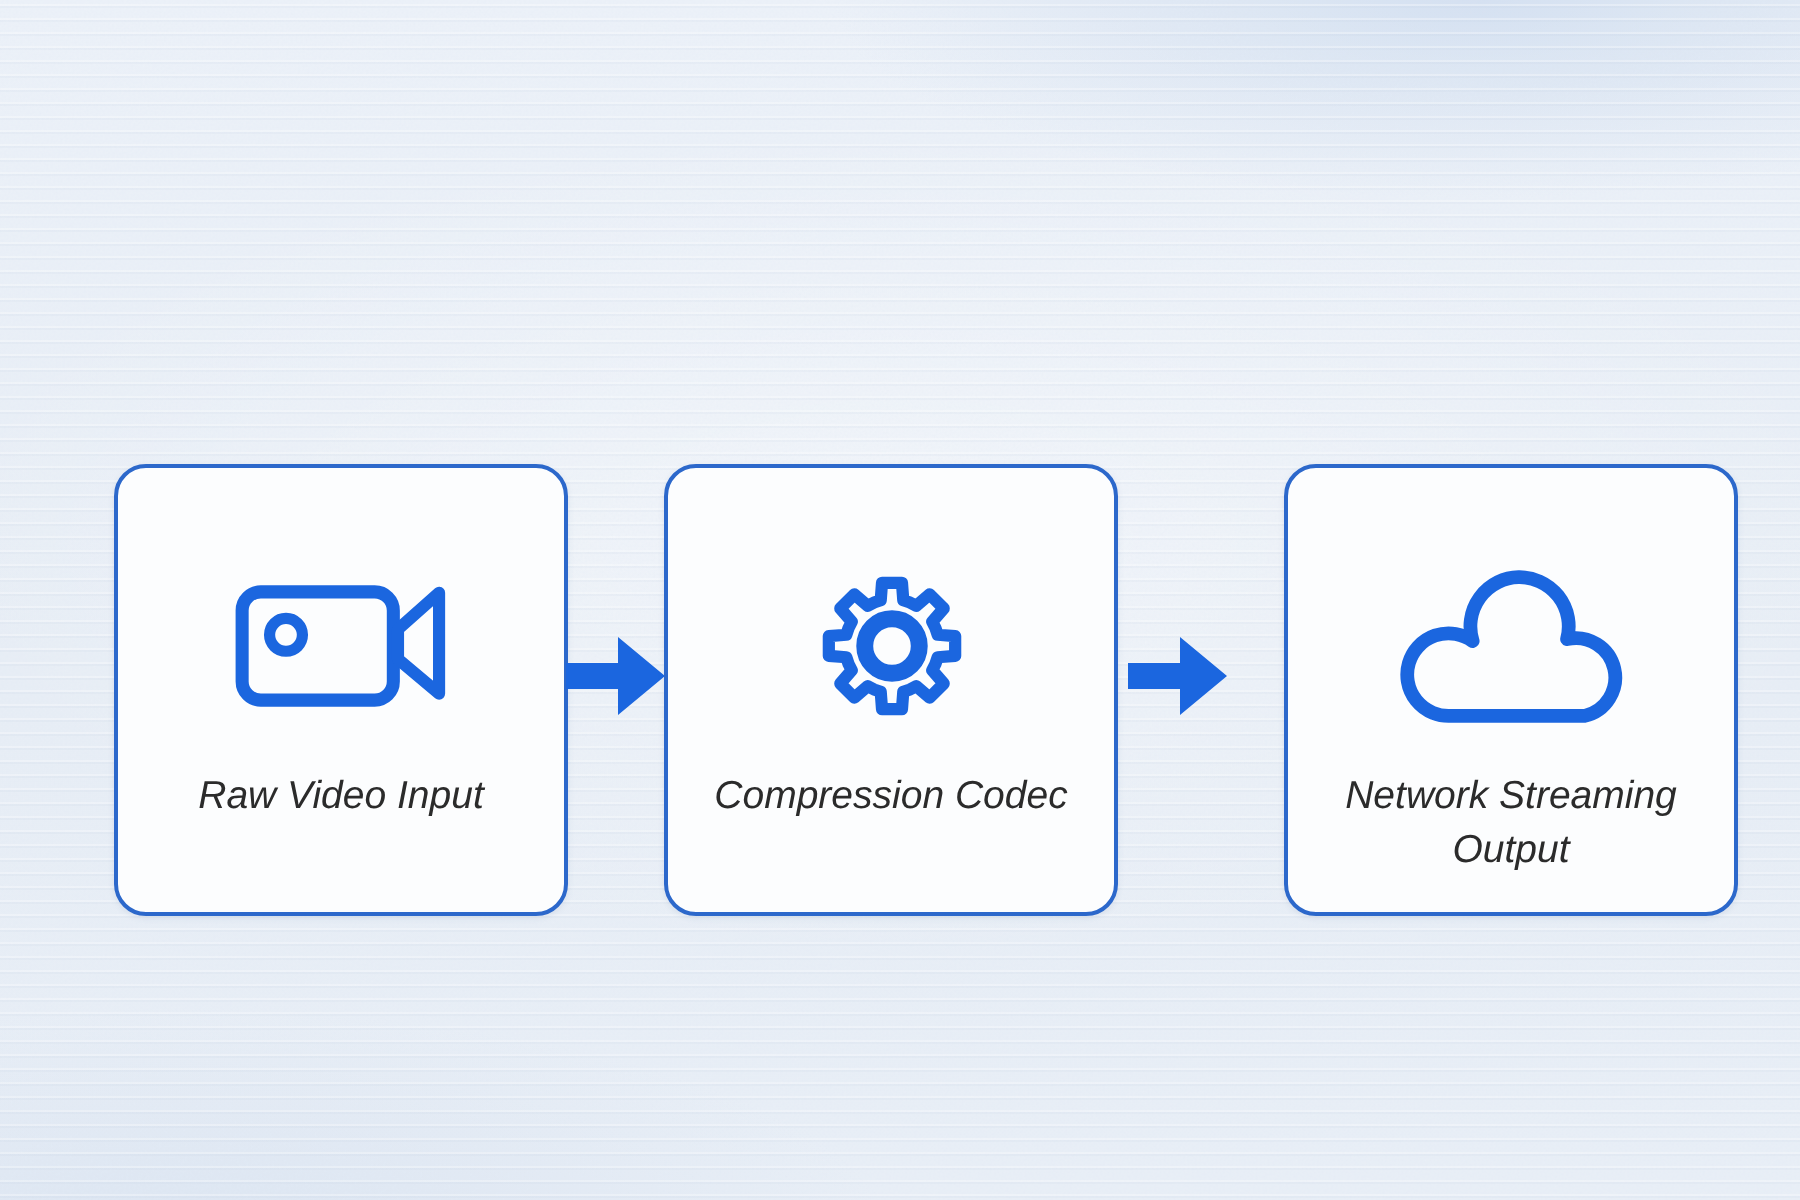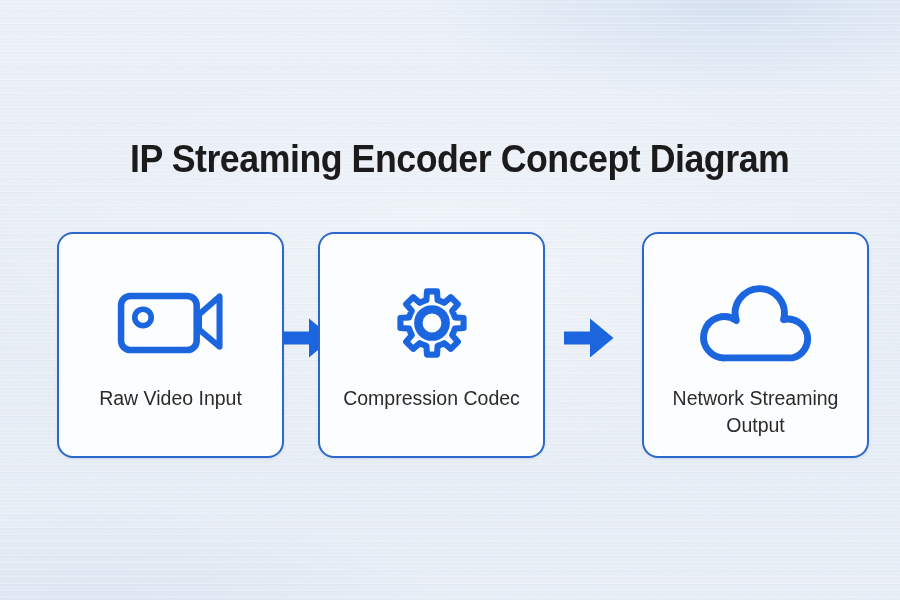--- a/index.html
+++ b/index.html
@@ -62,23 +62,24 @@
     height: 226px;
     box-sizing: border-box;
     background: var(--box-fill, #fcfdfe);
     border: 2px solid var(--box-border, #2c68cb);
     border-radius: 16px;
     box-shadow: 0 1px 3px rgba(60, 90, 140, 0.10);
     display: flex;
     flex-direction: column;
     align-items: center;
     z-index: 1;
+    font-style: italic;
   }
   .node-1 { left: 57px; }
-  .node-2 { left: 318px; }
+  .node-2 { left: 332px; }
   .node-3 { left: 613px; margin-left: 29px; }
   .icon-area {
     height: 90px;
     margin-top: 44px;
     display: flex;
     align-items: center;
     justify-content: center;
     color: var(--accent, #1b66df);
   }
   .node-label {
@@ -106,21 +107,20 @@
 
   <svg class="texture" width="900" height="600" xmlns="http://www.w3.org/2000/svg">
     <filter id="paperNoise">
       <feTurbulence type="fractalNoise" baseFrequency="0.85" numOctaves="3" stitchTiles="stitch"></feTurbulence>
       <feColorMatrix type="matrix" values="0 0 0 0 0.70  0 0 0 0 0.77  0 0 0 0 0.86  0 0 0 0.22 0"></feColorMatrix>
     </filter>
     <rect width="900" height="600" filter="url(#paperNoise)"></rect>
   </svg>
   <div class="fibers"></div>
 
-  <h1 class="title"><span class="title-inner">IP Streaming Encoder Concept Diagram</span></h1>
 
   <div class="node node-1">
     <div class="icon-area">
       <svg width="112" height="84" viewBox="0 0 120 90" xmlns="http://www.w3.org/2000/svg" fill="none" stroke="currentColor" stroke-linejoin="round" stroke-linecap="round">
         <rect x="6.5" y="16" width="81" height="58" rx="10" stroke-width="7"></rect>
         <circle cx="30" cy="39" r="8.8" stroke-width="6"></circle>
         <path d="M90 36 L112 16.5 L112 70.5 L90 52 Z" stroke-width="6.5"></path>
       </svg>
     </div>
     <div class="node-label">Raw Video Input</div>

